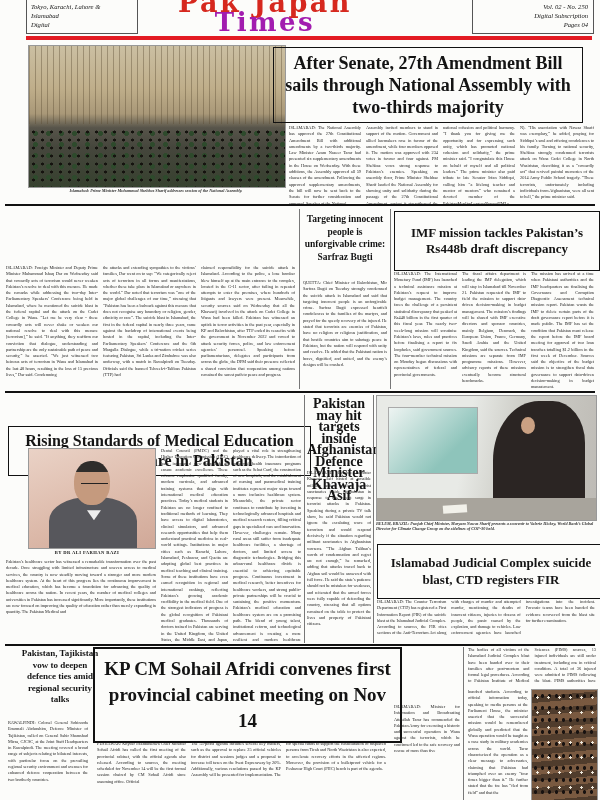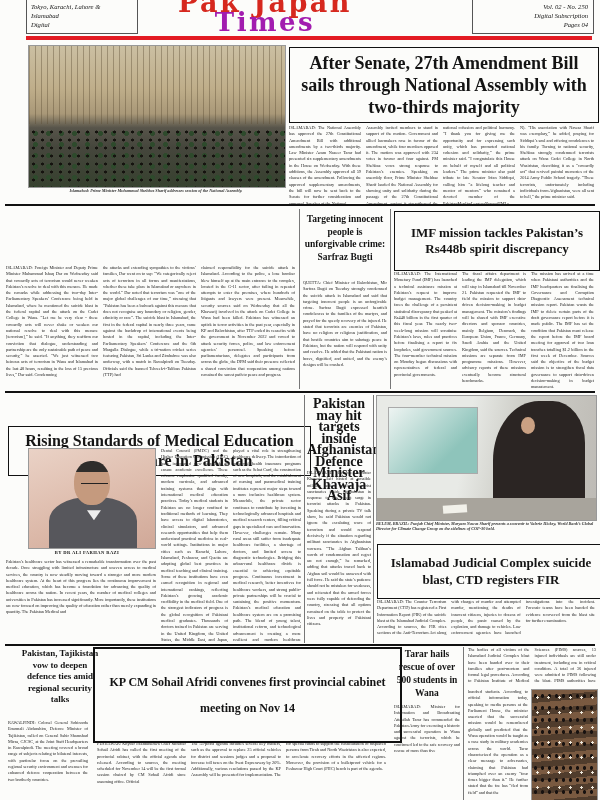--- a/index.html
+++ b/index.html
@@ -62,38 +62,38 @@
     <div>Pages 04</div>
   </div>
   <div class="abs" style="left:26px;top:36px;width:566px;height:3.5px;background:#e31b23;"></div>
 
   <div class="abs photo ph-assembly" style="left:28px;top:45px;width:256px;height:141px;">
     <div class="slats"></div>
     <div class="crowd"></div>
   </div>
   <div class="abs caption" style="left:28px;top:188px;width:256px;">Islamabad: Prime Minister Muhammad Shehbaz Sharif addresses session of the National Assembly.</div>
 
-  <div class="abs box" style="left:289px;top:47px;width:302px;height:72px;font-size:18px;line-height:22px;padding:1px 3px;">After Senate, 27th Amendment Bill sails through National Assembly with two-thirds majority</div>
+  <div class="abs box" style="left:273px;top:47px;width:302px;height:72px;font-size:18px;line-height:22px;padding:1px 3px;">After Senate, 27th Amendment Bill sails through National Assembly with two-thirds majority</div>
   <div class="abs bodytxt" style="left:289px;top:125px;width:72px;height:82px;">ISLAMABAD: The National Assembly has approved the 27th Constitutional Amendment Bill with additional amendments by a two-thirds majority. Law Minister Azam Nazeer Tarar had presented six supplementary amendments in the House on Wednesday. With these additions, the Assembly approved all 59 clauses of the amendment. Following the approved supplementary amendments, the bill will now be sent back to the Senate for further consideration and approval. Speaker of the National</div>
   <div class="abs bodytxt" style="left:366px;top:125px;width:72px;height:82px;">Assembly invited members to stand in support of the motion. Government and allied lawmakers rose in favour of the amendment, while four members opposed it. The motion was approved with 234 votes in favour and four against. PM Shehbaz vows strong response to Pakistan’s enemies. Speaking on assembly floor, Prime Minister Shehbaz Sharif lauded the National Assembly for showing unity and solidarity during the passage of the 27th Constitutional Amendment, saying it strengthened the spirit of</div>
   <div class="abs bodytxt" style="left:443px;top:125px;width:72px;height:82px;">national cohesion and political harmony. “I thank you for giving me the opportunity and for expressing such unity, which has promoted national cohesion and solidarity,” the prime minister said. “I congratulate this House on behalf of myself and all political leaders.” The prime minister also paid tribute to late Senator Irfan Siddiqui, calling him “a lifelong teacher and mentor of mentors” who remained a devoted member of the PakistanMuslimLeague-Nawaz(PML-</div>
   <div class="abs bodytxt" style="left:520px;top:125px;width:74px;height:82px;">N). “His association with Nawaz Sharif was exemplary,” he added, praying for Siddiqui’s soul and offering condolences to his family. Turning to national security, Shehbaz strongly condemned terrorists attack on Wana Cadet College in North Waziristan, describing it as a “cowardly act” that revived painful memories of the 2014 Army Public School tragedy. “These terrorists, unfortunately including individuals from Afghanistan, were all sent to hell,” the prime minister said.</div>
 
   <div class="abs hline" style="left:5px;top:204px;width:590px;height:2px;"></div>
 
   <div class="abs bodytxt" style="left:6px;top:265px;width:92px;height:123px;">ISLAMABAD: Foreign Minister and Deputy Prime Minister Muhammad Ishaq Dar on Wednesday said that cowardly acts of terrorism would never weaken Pakistan’s resolve to deal with this menace. He made the remarks while addressing the two-day Inter-Parliamentary Speakers’ Conference being held in Islamabad, where he mentioned the suicide blast in the federal capital and the attack on the Cadet College in Wana. “Let me be very clear - these cowardly acts will never shake or weaken our national resolve to deal with this menace [terrorism],” he said. “If anything, they reaffirm our conviction that dialogue, understanding and partnership are the only sustainable path of peace and security,” he asserted. “We just witnessed two heinous acts of terrorism in Wana and Islamabad in the last 48 hours, resulting in the loss of 15 precious lives,” Dar said. Condemning</div>
   <div class="abs bodytxt" style="left:103px;top:265px;width:93px;height:123px;">the attacks and extending sympathies to the victims’ families, Dar went on to say: “We categorically reject acts of terrorism in all forms and manifestations, whether these take place in Islamabad or anywhere in the world.” Dar noted that terrorism was “one of the major global challenges of our time,” stressing that “Pakistan has been a bulwark against this menace that does not recognise any boundary or religion, gender, ethnicity or race”. The suicide blast in Islamabad, the first in the federal capital in nearly three years, came against the backdrop of international events being hosted in the capital, including the Inter-Parliamentary Speakers’ Conference and the 6th Margalla Dialogue, while a tri-nation cricket series featuring Pakistan, Sri Lanka and Zimbabwe was also underway, with a match in Rawalpindi on Tuesday. Officials said the banned Tehreek-i-Taliban Pakistan (TTP) had</div>
   <div class="abs bodytxt" style="left:201px;top:265px;width:94px;height:123px;">claimed responsibility for the suicide attack in Islamabad. According to the police, a lone bomber blew himself up at the main entrance to the complex, located in the G-11 sector, after failing in repeated attempts to enter the premises, where hundreds of litigants and lawyers were present. Meanwhile, security sources said on Wednesday that all the Khawarij involved in the attack on Cadet College in Wana had been killed. Pakistan has witnessed an uptick in terror activities in the past year, especially in KP and Balochistan, after TTP ended its ceasefire with the government in November 2022 and vowed to attack security forces, police, and law enforcement agencies’ personnel. Speaking before parliamentarians, delegates and participants from across the globe, the DPM said their presence reflected a shared conviction that cooperation among nations remained the surest path to peace and progress.</div>
 
   <div class="abs vline" style="left:299px;top:209px;height:180px;"></div>
   <div class="abs headline-sm" style="left:303px;top:213px;width:84px;font-size:9.5px;line-height:12.5px;">Targeting innocent people is unforgivable crime: Sarfraz Bugti</div>
   <div class="abs bodytxt" style="left:303px;top:280px;width:84px;height:108px;">QUETTA: Chief Minister of Balochistan, Mir Sarfraz Bugti on Tuesday strongly condemned the suicide attack in Islamabad and said that targeting innocent people is an unforgivable crime. Sarfraz Bugti expressed heartfelt condolences to the families of the martyrs, and prayed for the speedy recovery of the injured. He stated that terrorists are enemies of Pakistan, have no religion or religious justification, and that hostile countries aim to sabotage peace in Pakistan, but the nation will respond with unity and resolve. He added that the Pakistani nation is brave, dignified, and united, and the enemy’s designs will be crushed.</div>
   <div class="abs vline" style="left:390px;top:209px;height:180px;"></div>
 
-  <div class="abs box" style="left:394px;top:211px;width:200px;height:56px;font-size:13px;line-height:16.5px;padding:1px 2px;">IMF mission tackles Pakistan’s Rs448b spirit discrepancy</div>
+  <div class="abs box" style="left:394px;top:211px;width:200px;height:56px;font-size:13px;line-height:16.5px;padding:1px 2px;">IMF mission tackles Pakistan’s Rs448b draft discrepancy</div>
   <div class="abs bodytxt" style="left:394px;top:271px;width:63px;height:117px;">ISLAMABAD: The International Monetary Fund (IMF) has launched a technical assistance mission at Pakistan’s request to improve budget management. The country faces the challenge of a persistent statistical discrepancy that peaked at Rs448 billion in the first quarter of this fiscal year. The nearly two-week-long mission will scrutinise Pakistan’s laws, rules and practices before finalising a report to fix loopholes, said government sources. The four-member technical mission on Monday began discussions with representatives of federal and provincial governments.</div>
   <div class="abs bodytxt" style="left:462px;top:271px;width:64px;height:117px;">The fiscal affairs department is leading the IMF delegation, which will stay in Islamabad till November 21. Pakistan requested the IMF to field the mission to support data-driven decision-making in budget management. The mission’s findings will be shared with IMF executive directors and sponsor countries, mainly Belgium, Denmark, the European Union, France, Germany, Saudi Arabia and the United Kingdom, said the sources. Technical missions are separate from IMF programme missions. However, advisory reports of these missions eventually become structural benchmarks.</div>
   <div class="abs bodytxt" style="left:531px;top:271px;width:63px;height:117px;">The mission has arrived at a time when Pakistani authorities and the IMF headquarters are finalising the Governance and Corruption Diagnostic Assessment technical mission report. Pakistan wants the IMF to delete certain parts of the draft governance report before it is made public. The IMF has set the condition that Pakistan must release the report before the IMF board meeting for approval of two loan tranches totalling $1.2 billion in the first week of December. Sources said the objective of the budget mission is to strengthen fiscal data governance to support data-driven decision-making in budget management.</div>
 
   <div class="abs hline" style="left:5px;top:391px;width:590px;height:1.5px;"></div>
 
   <div class="abs box" style="left:8px;top:398px;width:293px;height:46px;font-size:16px;line-height:20px;padding:1px 4px;margin-top:28px;">Rising Standards of Medical Education and Healthcare in Pakistan</div>
   <div class="abs photo ph-portrait" style="left:28px;top:448px;width:126px;height:99px;">
     <div class="suit"></div>
     <div class="head"></div>
@@ -120,26 +120,25 @@
   <div class="abs caption" style="left:376px;top:521px;width:219px;text-align:left;">BELEM, BRAZIL: Punjab Chief Minister, Maryam Nawaz Sharif presents a souvenir to Valerie Hickey, World Bank’s Global Director for Climate Change Group on the sidelines of COP-30 held.</div>
 
   <div class="abs box" style="left:377px;top:544px;width:218px;height:51px;font-size:13px;line-height:16.5px;padding:1px 4px;">Islamabad Judicial Complex suicide blast, CTD registers FIR</div>
   <div class="abs bodytxt cols3" style="left:377px;top:599px;width:218px;height:43px;">ISLAMABAD: The Counter Terrorism Department (CTD) has registered a First Information Report (FIR) of the suicide blast at the Islamabad Judicial Complex. According to sources, the FIR cites sections of the Anti-Terrorism Act along with charges of murder and attempted murder, mentioning the deaths of innocent citizens, injuries to dozens of people, the panic caused by the explosion, and damage to vehicles. Law enforcement agencies have launched investigations into the incident. Forensic teams have been handed the evidence recovered from the blast site for further examination.</div>
 
   <div class="abs hline" style="left:5px;top:644px;width:590px;height:1.5px;"></div>
 
   <div class="abs headline-sm" style="left:20px;top:648px;width:80px;font-size:9px;line-height:11.5px;">Pakistan, Tajikistan vow to deepen defence ties amid regional security talks</div>
   <div class="abs bodytxt" style="left:8px;top:720px;width:80px;height:80px;">RAWALPINDI: Colonel General Sobirzoda Emomali Abdurahim, Defence Minister of Tajikistan, called on General Sahir Shamshad Mirza, CJCSC, at the Joint Staff Headquarters in Rawalpindi. The meeting covered a broad range of subjects relating to bilateral interests, with particular focus on the prevailing regional security environment and avenues for enhanced defence cooperation between the two brotherly countries.</div>
 
-  <div class="abs box" style="left:93px;top:647px;width:297px;height:90px;border-width:2px;font-size:12px;line-height:26px;padding:1px 4px;">KP CM Sohail Afridi convenes first provincial cabinet meeting on Nov 14</div>
+  <div class="abs box" style="left:93px;top:647px;width:297px;height:90px;border-width:2px;font-size:19px;line-height:26px;padding:1px 4px;">KP CM Sohail Afridi convenes first provincial cabinet meeting on Nov 14</div>
   <div class="abs bodytxt" style="left:97px;top:741px;width:89px;height:59px;">PESHAWAR: Khyber Pakhtunkhwa Chief Minister Sohail Afridi has called the first meeting of the provincial cabinet, with the official agenda also released. According to sources, the meeting scheduled for November 14 will be the first formal session chaired by CM Sohail Afridi since assuming office. Official</div>
   <div class="abs bodytxt" style="left:191px;top:741px;width:90px;height:59px;">The 53-point agenda includes several key matters, such as the approval to replace 25 official vehicles for district and sessions judges and a proposal to increase toll taxes on the Swat Expressway by 20%. Additionally, various resolutions passed by the KP Assembly will be presented for implementation. The</div>
   <div class="abs bodytxt" style="left:286px;top:741px;width:100px;height:59px;">for special funds to support the rehabilitation of displaced persons from Tirah and North Waziristan is also expected, to accelerate recovery efforts in the affected regions. Moreover, the provision of a bulletproof vehicle for a Peshawar High Court (PHC) bench is part of the agenda.</div>
 
-  <div class="abs headline-sm" style="left:394px;top:648px;width:66px;font-size:9.5px;line-height:13px;">Tarar hails rescue of over 500 students in Wana</div>
   <div class="abs bodytxt" style="left:394px;top:704px;width:66px;height:96px;">ISLAMABAD: Minister for Information and Broadcasting Attaullah Tarar has commended the Pakistan Army for executing a historic and successful operation in Wana against the terrorists, which he confirmed led to the safe recovery and rescue of more than five</div>
 
   <div class="abs vline" style="left:463px;top:647px;height:153px;"></div>
   <div class="abs bodytxt cols2" style="left:468px;top:647px;width:128px;height:38px;">The bodies of all victims of the Islamabad Judicial Complex blast have been handed over to their families after post-mortem and formal legal procedures. According to Pakistan Institute of Medical Sciences (PIMS) sources, 13 injured individuals are still under treatment, including one in critical condition. A total of 36 injured were admitted to PIMS following the blast. PIMS authorities have also handed over the body of lawyer Zubair Aslam Ghauran to his family. Authorities stated that yesterday’s blast, a suicide attack targeting a police vehicle outside the courthouse, resulted in the deaths of 12 people, with 36 others injured. Preliminary reports suggest that Afghan and Indian proxies may be behind the attack on Islamabad.</div>
   <div class="abs bodytxt" style="left:468px;top:689px;width:60px;height:111px;">hundred students. According to official information today, speaking to media persons at the Parliament House, the minister asserted that the successful mission would be remembered globally and predicted that the Wana operation would be taught as a case study in military academies across the world. Tarar characterized the operation as a clear message to adversaries, claiming that Pakistan had triumphed over an enemy “four times bigger than it.” He further stated that the foe has “fled from field” and that the</div>
   <div class="abs photo ph-hall" style="left:531px;top:689px;width:65px;height:111px;"></div>
 
 </div>
 
 </body></html>

